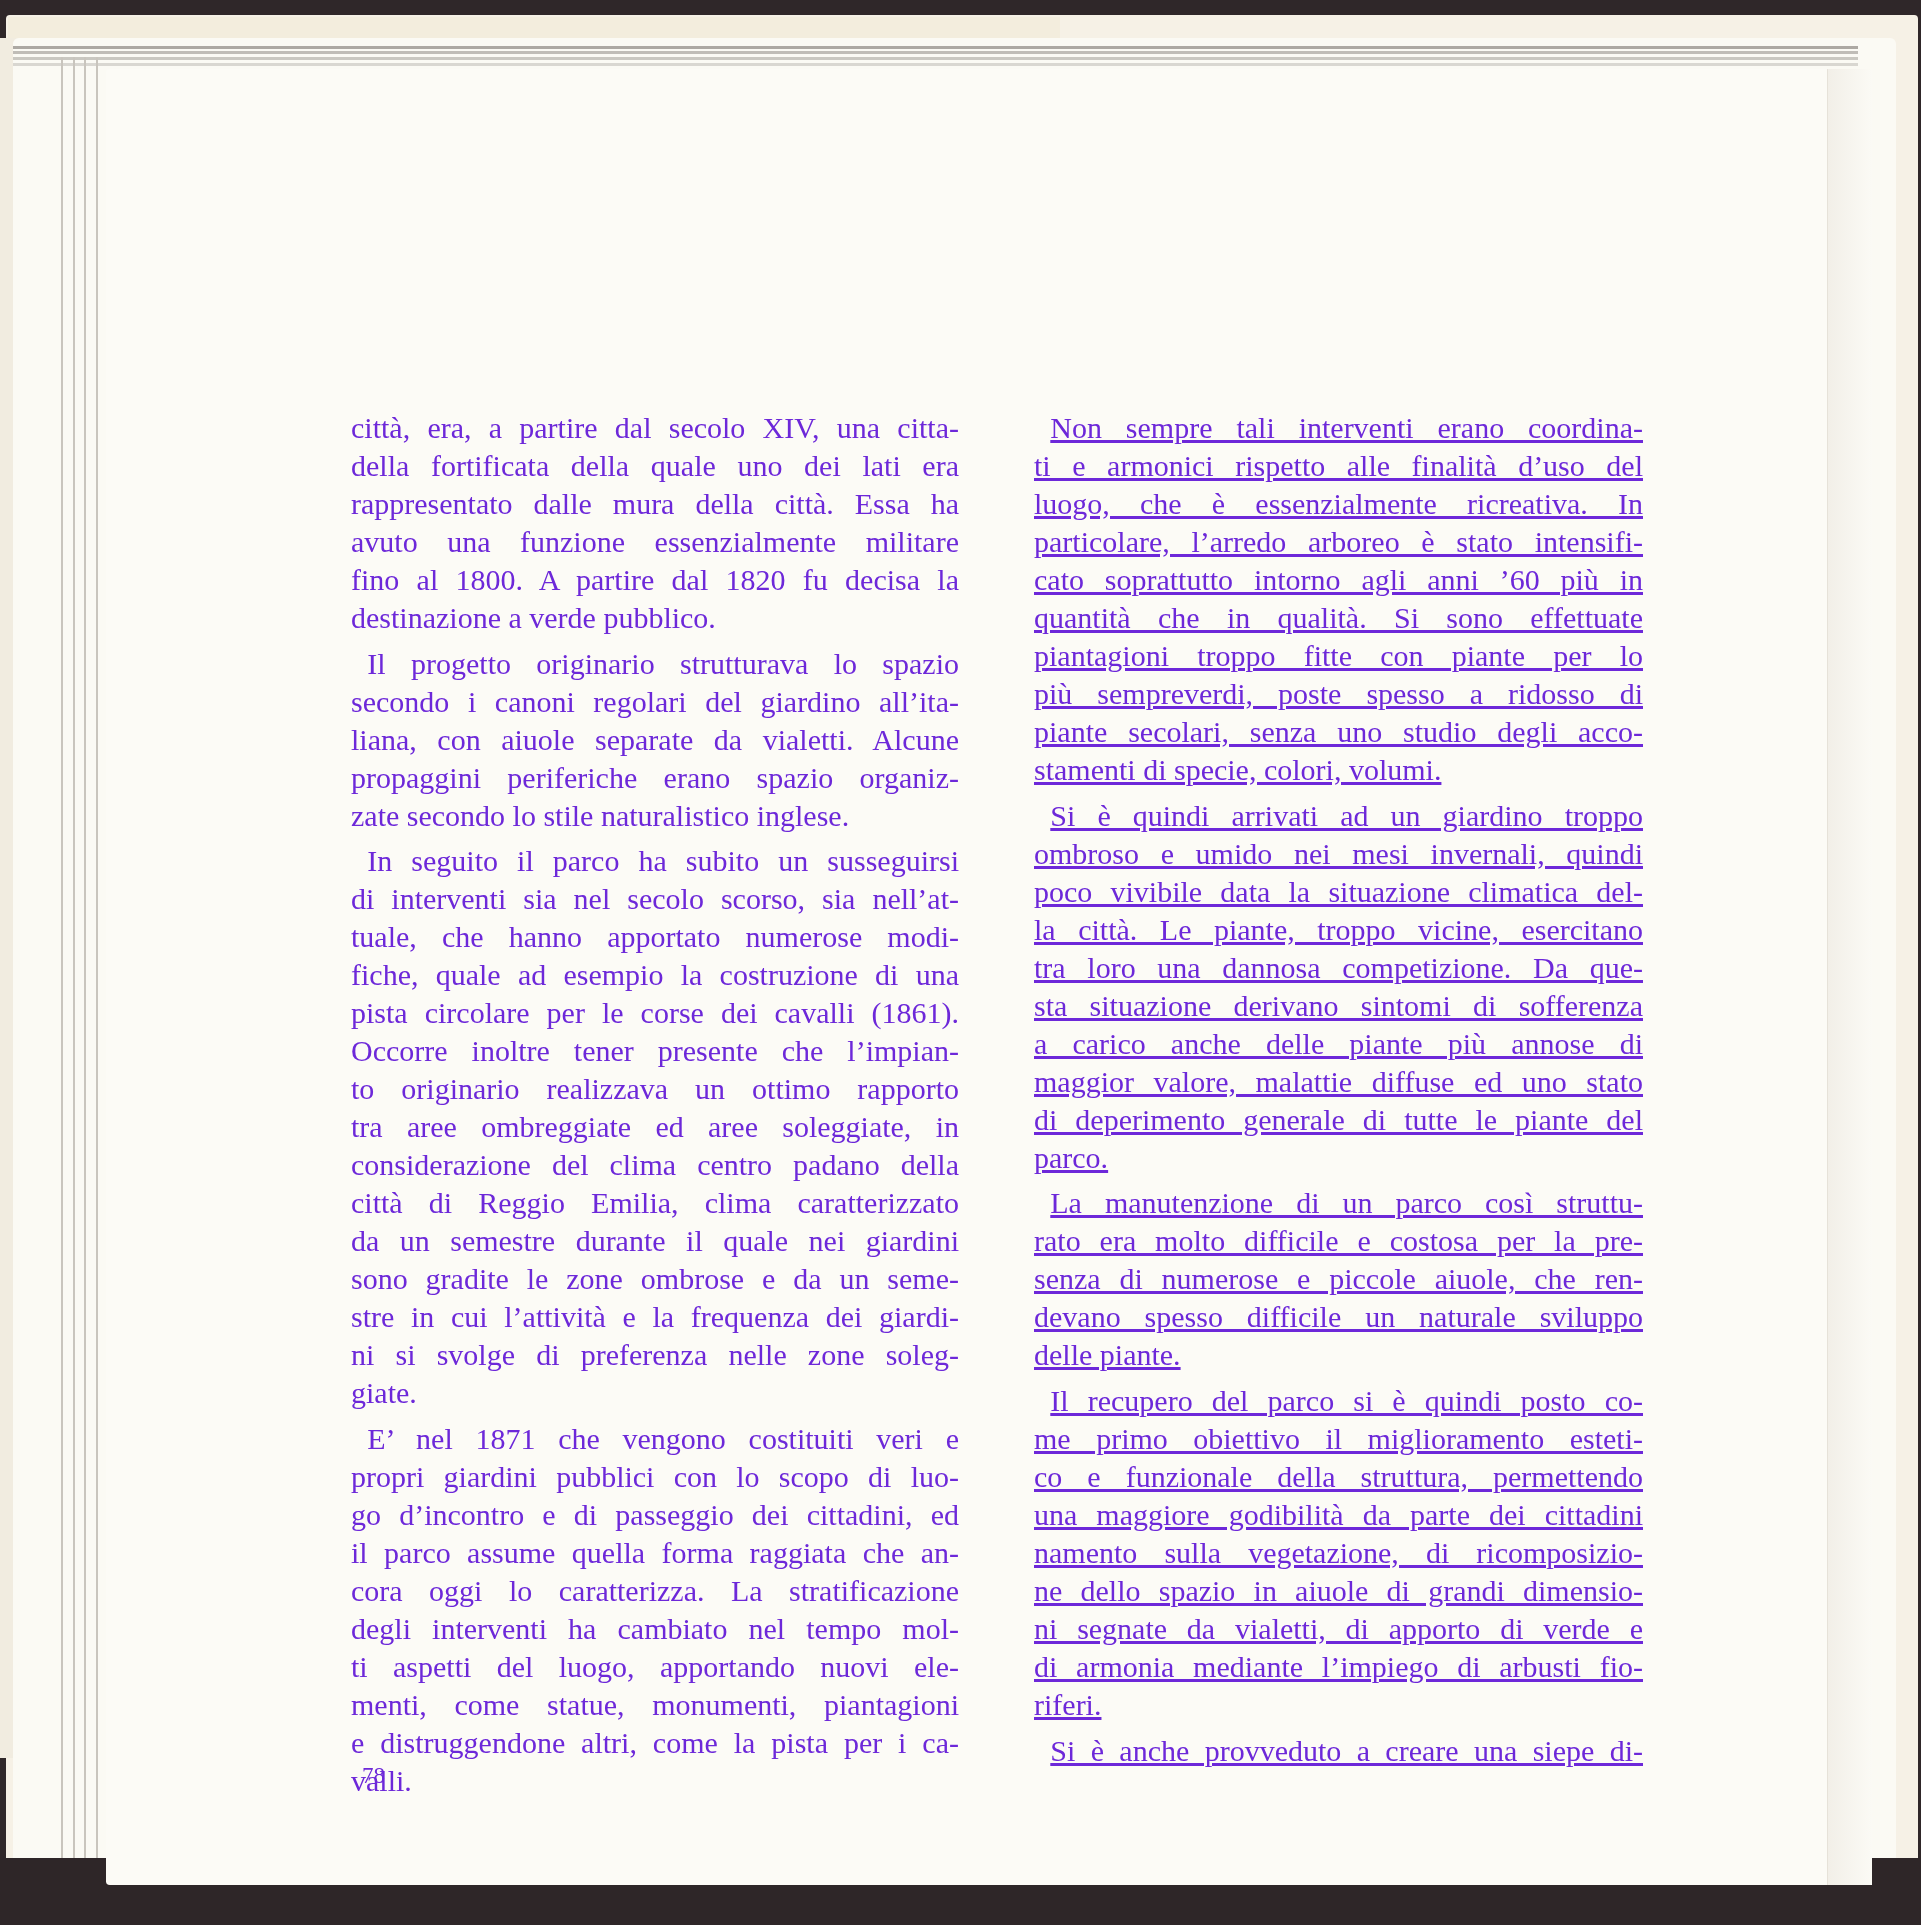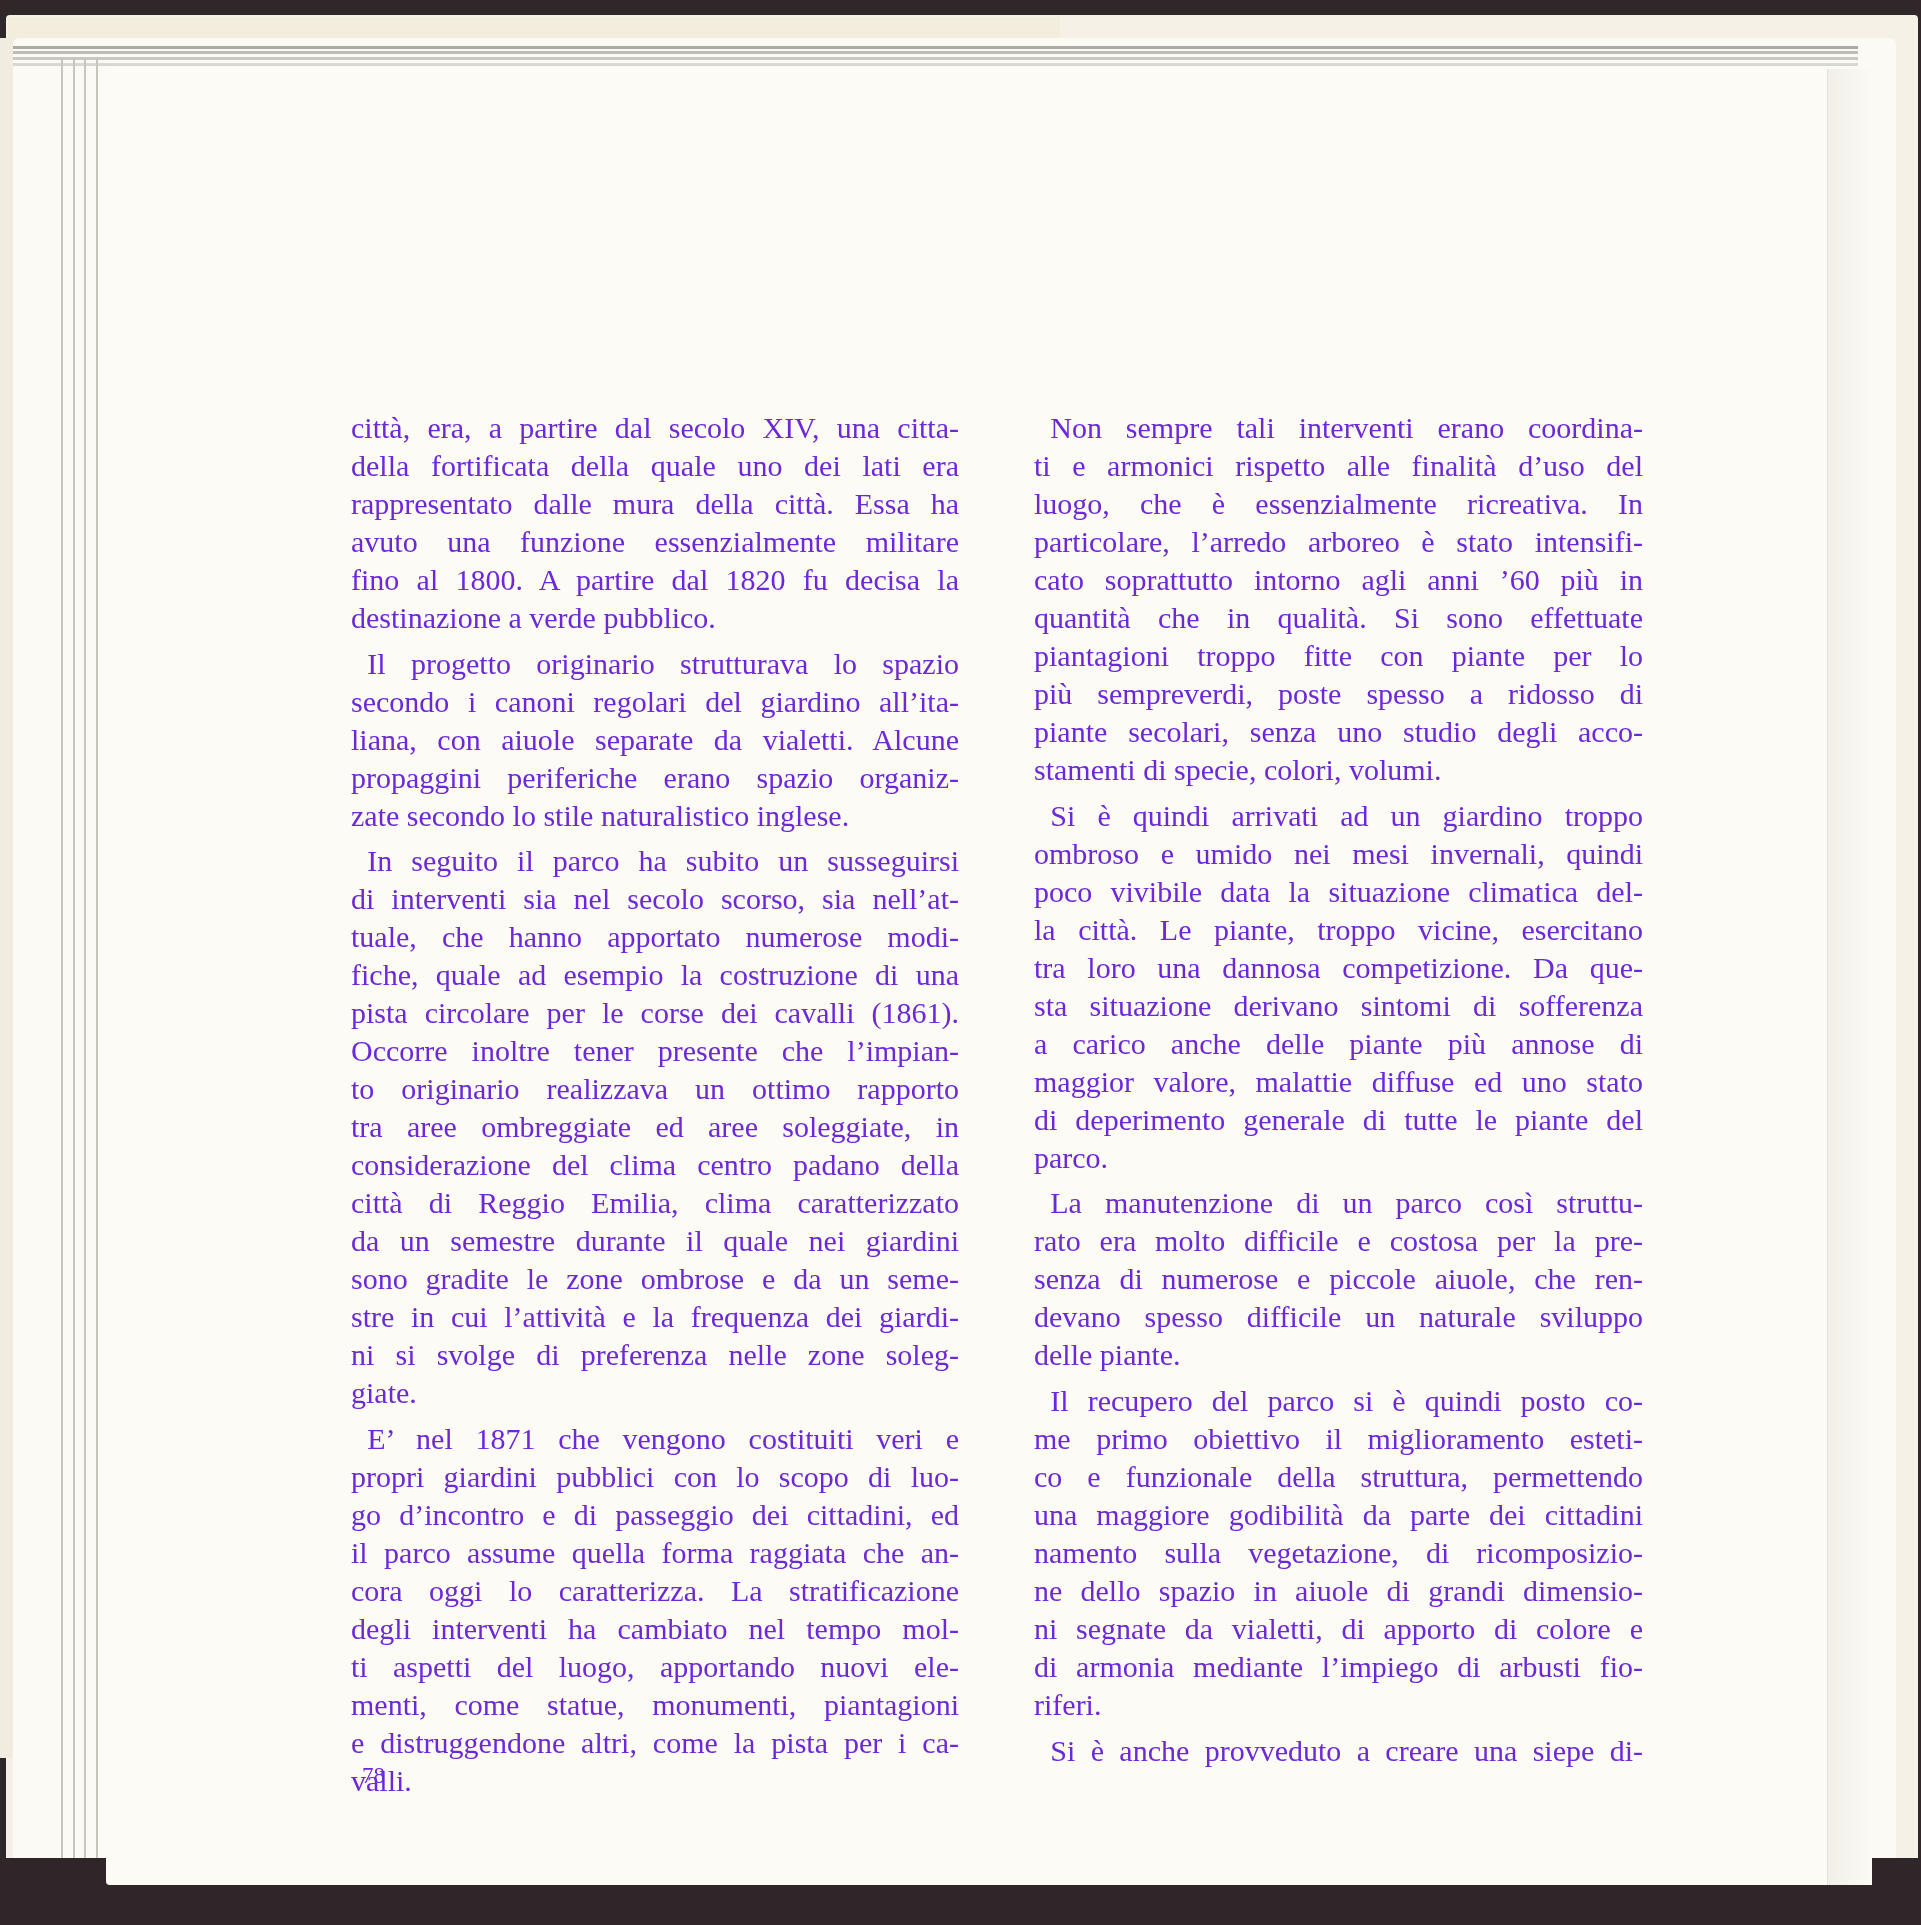--- a/index.html
+++ b/index.html
@@ -107,21 +107,21 @@
     }
     .col {
       position: absolute;
       top: 340px;
       font-size: 30px;
       line-height: 38px;
       color: #6d28d9;
       text-align: justify;
     }
     .col.left { left: 245px; width: 608px; }
-    .col.right { left: 928px; width: 609px; }
+    .col.right { left: 928px; width: 609px; text-decoration: underline; }
     .line {
       display: block;
       white-space: nowrap;
       text-align: justify;
       text-align-last: justify;
       height: 38px;
     }
     .line.last {
       text-align-last: left;
     }
@@ -241,21 +241,21 @@
         <span class="line last">delle piante.</span>
       </div>
       <div class="para-gap"></div>
       <div>
         <span class="line indent">Il recupero del parco si è quindi posto co-</span>
         <span class="line">me primo obiettivo il miglioramento esteti-</span>
         <span class="line">co e funzionale della struttura, permettendo</span>
         <span class="line">una maggiore godibilità da parte dei cittadini</span>
         <span class="line">namento sulla vegetazione, di ricomposizio-</span>
         <span class="line">ne dello spazio in aiuole di grandi dimensio-</span>
-        <span class="line">ni segnate da vialetti, di apporto di colore e</span>
+        <span class="line">ni segnate da vialetti, di apporto di verde e</span>
         <span class="line">di armonia mediante l’impiego di arbusti fio-</span>
         <span class="line last">riferi.</span>
       </div>
       <div class="para-gap"></div>
       <div>
         <span class="line indent">Si è anche provveduto a creare una siepe di-</span>
       </div>
     </div>
 
   <div class="page-number">78</div>

